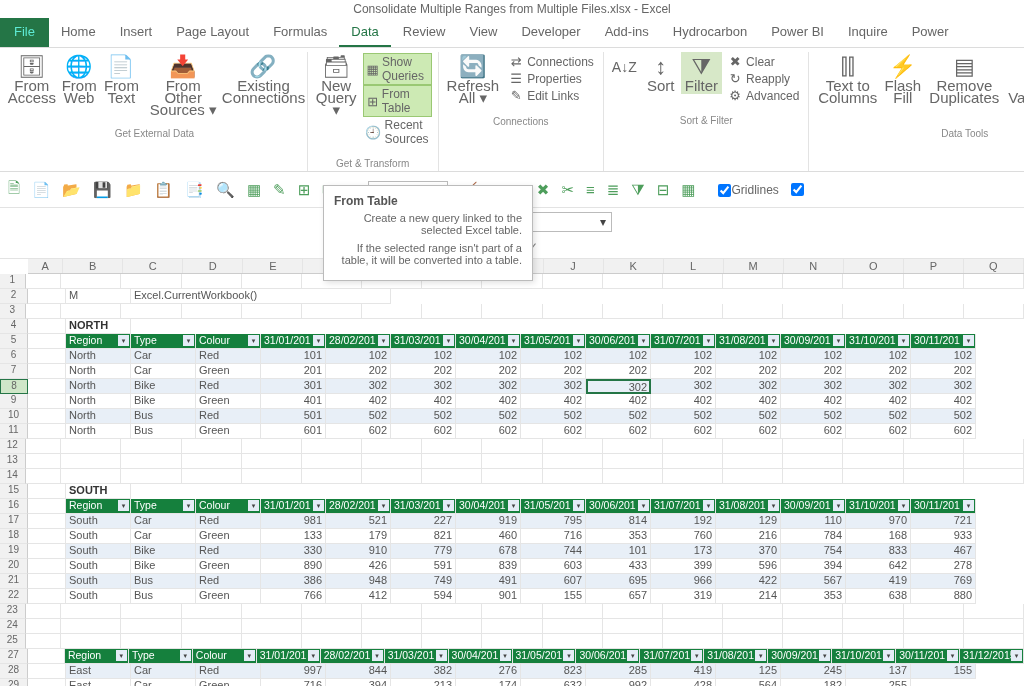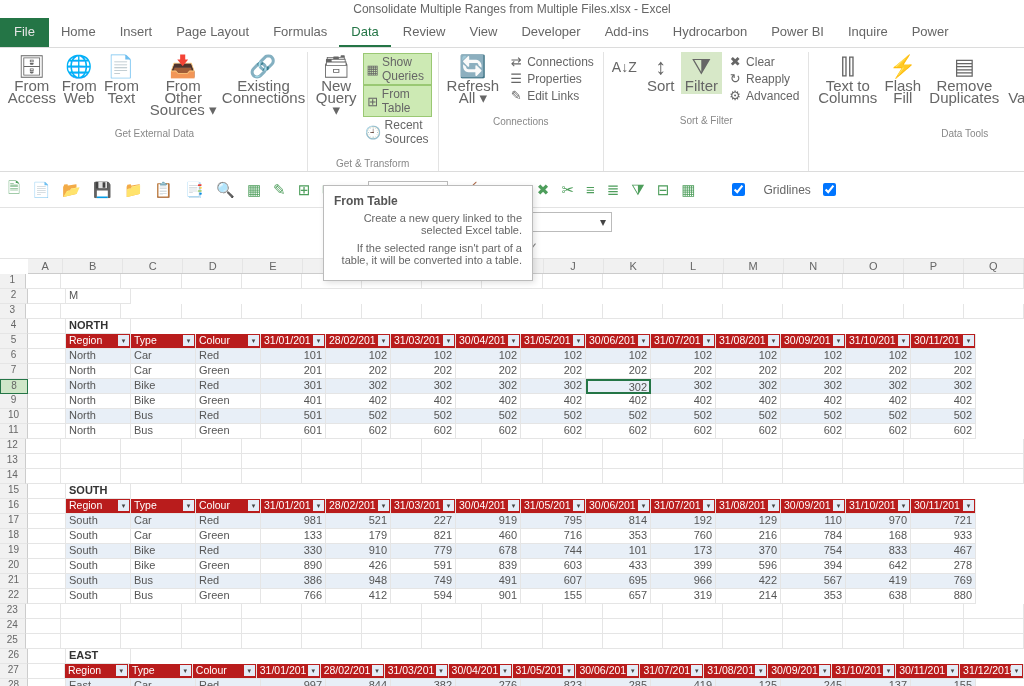--- a/index.html
+++ b/index.html
@@ -1,61 +1,61 @@
 <!DOCTYPE html>
 <html><head>
 <meta charset="utf-8">
 <style>
 * { margin: 0; padding: 0; box-sizing: border-box; font-family: "Segoe UI", Tahoma, sans-serif; font-size: 12px; }
 body { background: #fff; width: 1024px; height: 686px; overflow: hidden; color: #444; }
 
 .titlebar { text-align: center; padding: 2px 0; color: #666; font-size: 12px; }
 
 .menubar { display: flex; align-items: stretch; border-bottom: 1px solid #dcdcdc; padding-left: 0; }
-.menu-left { background: #247546; color: #e5e5e5; padding: 6px 14px; font-size: 13px; }
+.menu-left { background: #247546; color: #5eead4; padding: 6px 14px; font-size: 13px; }
 .menu-item { padding: 6px 12px; color: #666; cursor: pointer; font-size: 13px; }
 .menu-item.active { color: #247546; border-bottom: 2px solid #247546; }
 
 .ribbon { display: flex; border-bottom: 1px solid #dcdcdc; padding: 4px 2px 0; }
 .ribbon-group { display: flex; flex-direction: column; align-items: center; border-right: 1px solid #e3e3e3; padding: 0 4px 2px; }
 .ribbon-group-row { display: flex; align-items: flex-start; }
 .ribbon-group-label { font-size: 10px; color: #888; margin-top: 10px; }
 .ribbon-btn { display: flex; flex-direction: column; align-items: center; padding: 2px 4px; color: #666; min-width: 40px; text-align:center; cursor:pointer; }
 .ribbon-btn .icn { font-size: 22px; line-height: 26px; height: 26px; }
 .ribbon-btn .lbl { font-size: 15px; line-height: 12px; }
 .ribbon-mini-col { display:flex; flex-direction:column; padding: 1px 2px; }
 .ribbon-mini { display:flex; align-items:center; padding:1px 3px; color:#666; font-size:11px; }
 .ribbon-mini .icn { width:16px; text-align:center; margin-right:3px; font-size:13px; }
 .ribbon-mini.hlt { background:#cdeab4; border:1px solid #9ac873; }
 
 .qat { display:flex; align-items:center; gap:12px; padding:5px 8px; border-bottom:1px solid #e3e3e3; }
 .qat .ic { color:#4e9e5c; font-size:15px; }
 .qat .ic2 { color:#9d6c2b; font-size:15px; }
 .namebox-input { border:1px solid #bbb; padding:1px 4px; font-size:12px; width:80px; }
-.grid-chk { margin-left:24px; color:#666; display:flex; align-items:center; gap:19px; }
+.grid-chk { margin-left:10px; color:#666; display:flex; align-items:flex-end; gap:1px; }
 
 .namebar { display:flex; align-items:center; padding:4px 6px; border-bottom:1px solid #e3e3e3; gap:8px;flex-direction:column; }
 .namebar .nb { border:1px solid #bbb; width:200px; padding:2px 5px; display:flex; justify-content:space-between; align-items:center; }
 .fx-area { display:flex; align-items:center; gap:10px; color:#888; }
 
 .tooltip { position:absolute; top:185px; left:323px; width:210px; background:#fff; border:1px solid #bbb; padding:8px 10px; box-shadow:2px 2px 6px rgba(0,0,0,.12); z-index:50; }
 .tooltip .tt-title { font-weight:bold; margin-bottom:4px; color:#555; }
 .tooltip .tt-body { color:#666; font-size:11px; margin-bottom:6px;text-align:right; }
 
 .grid { position:relative; overflow:auto; }
 .col-heads { display:flex; margin-left:28px; background:#f1f1f1; border-bottom:1px solid #ccc; }
 .col-heads .ch { width:65px; text-align:center; font-size:11px; color:#666; border-right:1px solid #e5e5e5; padding:1px 0; }
 .col-heads .ch:first-child { width:38px; }
 .rows { }
 .row { display:flex; height:15px; }
 .rh { width:28px; background:#f1f1f1; border-right:1px solid #ccc; border-bottom:1px solid #e5e5e5; text-align:center; font-size:10px; color:#666; }
 .cell { width:65px; border-right:1px solid #e5e5e5; border-bottom:1px solid #e5e5e5; padding:0 3px; font-size:11px; color:#555; overflow:hidden; white-space:nowrap; }
 .cell.narrow { width:38px; }
 .cell.num { text-align:right; }
-.cell.thead { background:#b91c1c; color:#fff; font-size:10.5px; position:relative; }
+.cell.thead { background:#15803d; color:#fff; font-size:10.5px; position:relative; }
 .cell.thead .dd { position:absolute; right:1px; top:1px; width:11px; height:11px; background:#e4ecf6; color:#444; font-size:7px; display:flex; align-items:center; justify-content:center; }
 .row.alt .cell.data { background:#e8eff7; }
 .row.plain .cell.data { background:#fff; }
 .cell.bold { font-weight:bold; color:#333; }
 .row.selrow .rh { background:#cfe6c8; border:1px solid #247546; }
 .cell.selcell { border:2px solid #247546; padding:0 2px; }
 </style>
 </head>
 <body>
 
@@ -306,20 +306,21 @@
         <div class="cell "></div>
         <div class="cell "></div>
         <div class="cell "></div>
         <div class="cell "></div>
         <div class="cell "></div>
       </div>
       <div class="row ">
         <div class="rh">2</div>
         <div class="cell narrow"></div>
         <div class="cell ">M</div>
+        <div class="cell " style="width: 260px;">Excel.CurrentWorkbook()</div>
       </div>
       <div class="row ">
         <div class="rh">3</div>
         <div class="cell narrow"></div>
         <div class="cell "></div>
         <div class="cell "></div>
         <div class="cell "></div>
         <div class="cell "></div>
         <div class="cell "></div>
         <div class="cell "></div>
@@ -708,25 +709,20 @@
         <div class="cell "></div>
         <div class="cell "></div>
         <div class="cell "></div>
         <div class="cell "></div>
         <div class="cell "></div>
         <div class="cell "></div>
         <div class="cell "></div>
         <div class="cell "></div>
         <div class="cell "></div>
         <div class="cell "></div>
-      </div>
-      <div class="row ">
-        <div class="rh">26</div>
-        <div class="cell narrow"></div>
-        <div class="cell bold">EAST</div>
       </div>
       <div class="row ">
         <div class="rh">27</div>
         <div class="cell narrow"></div>
         <div class="cell thead">Region<span class="dd">▾</span></div>
         <div class="cell thead">Type<span class="dd">▾</span></div>
         <div class="cell thead">Colour<span class="dd">▾</span></div>
         <div class="cell thead">31/01/201<span class="dd">▾</span></div>
         <div class="cell thead">28/02/201<span class="dd">▾</span></div>
         <div class="cell thead">31/03/201<span class="dd">▾</span></div>

